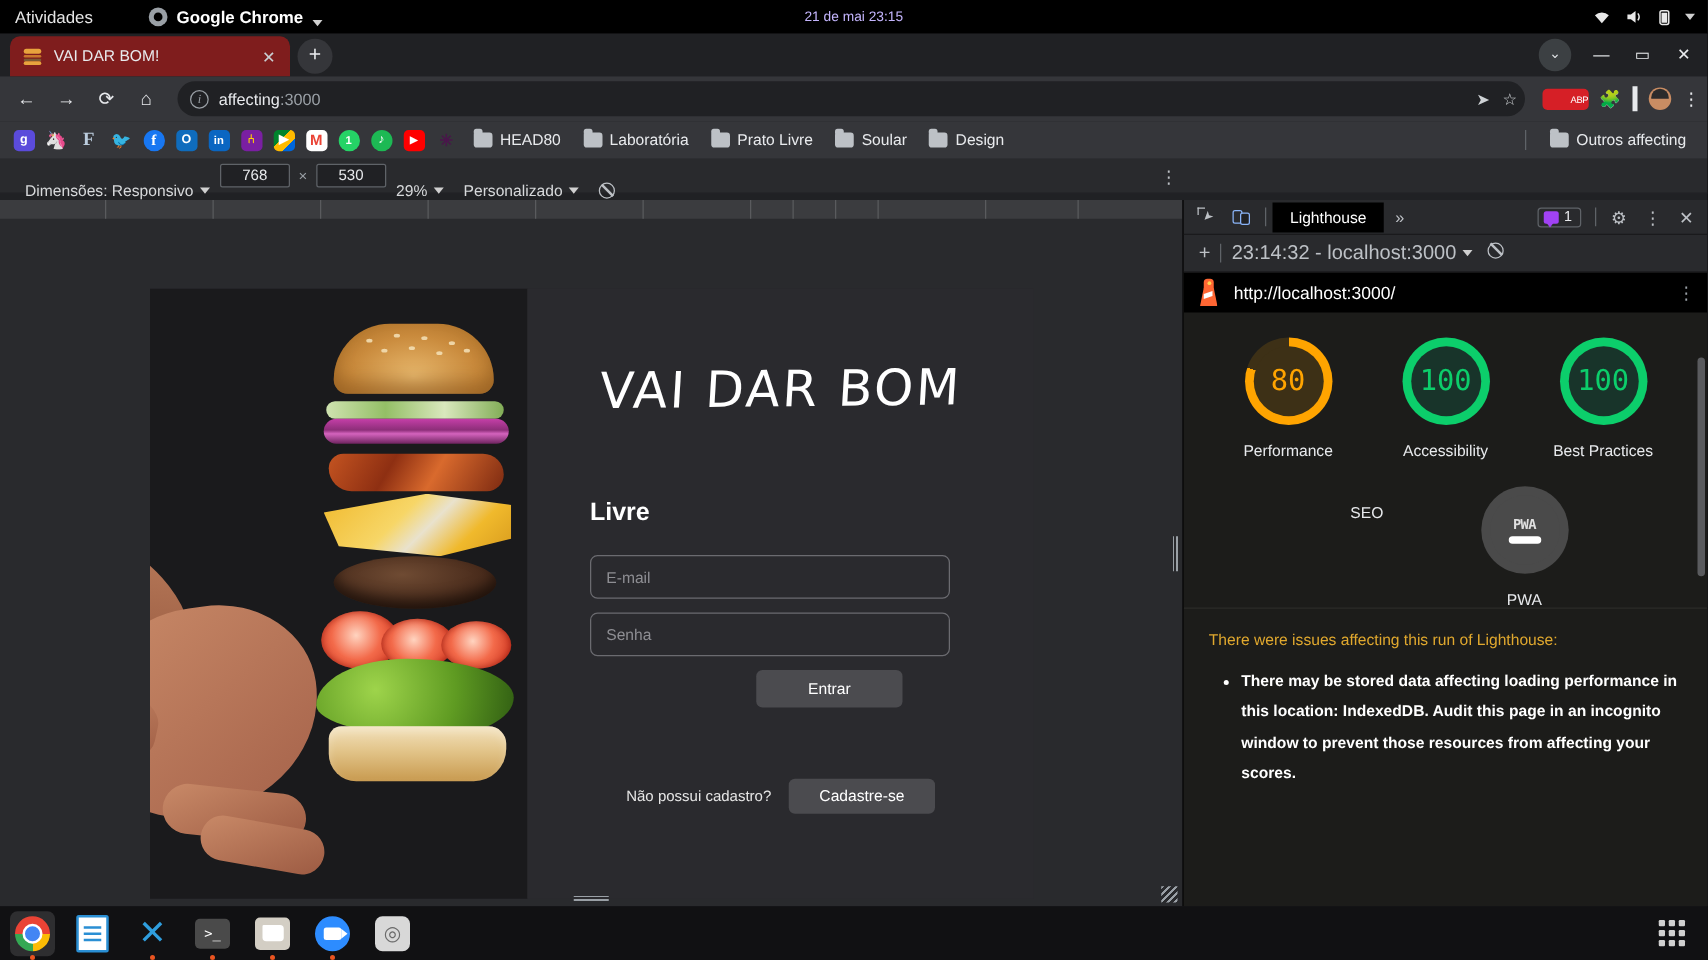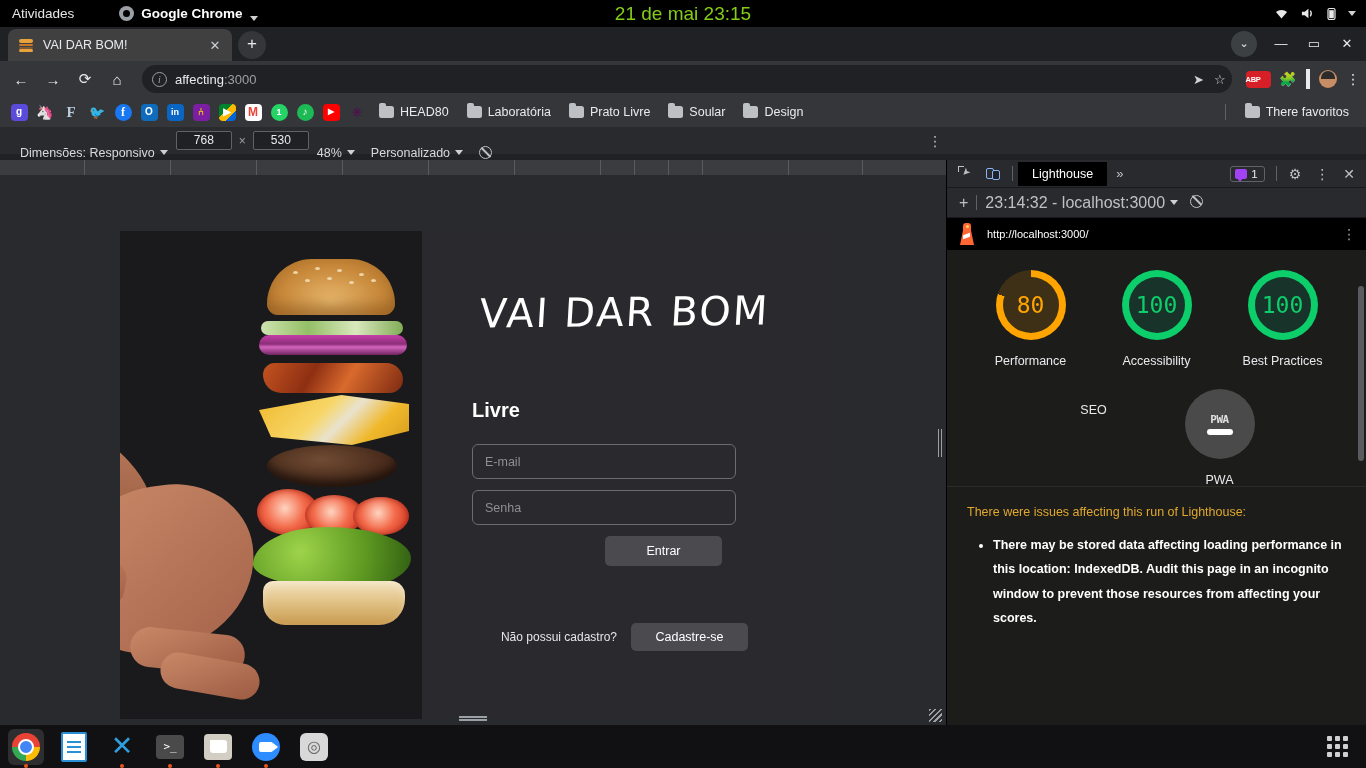--- a/index.html
+++ b/index.html
@@ -21,31 +21,31 @@
   .gnome-app { display: flex; align-items: flex-end; gap: 7px; margin-left: 45px; color: #fff; font-weight: 700; }
   .chrome-dot {
     width: 15px; height: 15px; border-radius: 50%;
     background: #9aa0a6; position: relative; display: inline-block;
   }
   .chrome-dot::after {
     content: ""; position: absolute; left: 4px; top: 4px; width: 7px; height: 7px;
     border-radius: 50%; background: #000;
   }
   .caret-down { width: 0; height: 0; border-left: 4px solid transparent; border-right: 4px solid transparent; border-top: 5px solid #d0d0d0; }
-  .gnome-clock { position: absolute; left: 50%; transform: translateX(-50%); font-size: 19px; color: #84cc16; }
+  .gnome-clock { position: absolute; left: 50%; transform: translateX(-50%); font-size: 11px; color: #c4b5fd; }
   .gnome-tray { position: absolute; right: 10px; display: flex; align-items: center; gap: 11px; }
 
   
   .chrome { position: absolute; top: 27px; left: 0; width: 1366px; height: 698px; background: #202124; }
 
   
   .tabstrip { position: relative; height: 34px; background: #202124; display: flex; align-items: flex-end; }
   .tab {
     position: relative; margin-left: 8px; width: 224px; height: 32px;
-    background: #404040; border-radius: 8px 8px 0 0;
+    background: #7f1d1d; border-radius: 8px 8px 0 0;
     display: flex; align-items: center; padding: 0 8px 0 10px; gap: 9px;
   }
   .tab-favicon { width: 16px; height: 16px; position: relative; flex: none; }
   .burger-fav { position: absolute; inset: 0; }
   .burger-fav i { position: absolute; left: 1px; right: 1px; display: block; border-radius: 2px; }
   .bf1 { top: 2px; height: 4px; background: #e8a33d; border-radius: 4px 4px 1px 1px; }
   .bf2 { top: 6.5px; height: 2.5px; background: #c9762b; }
   .bf3 { top: 9.5px; height: 2px; background: #7c5a33; }
   .bf4 { top: 11.5px; height: 3px; background: #e8a33d; border-radius: 1px 1px 3px 3px; }
   .tab-title { font-size: 12.5px; color: #e8eaed; flex: 1; white-space: nowrap; overflow: hidden; }
@@ -63,21 +63,21 @@
   .tb-btn { width: 30px; height: 30px; border-radius: 50%; color: #e8eaed; font-size: 15px; display: flex; align-items: center; justify-content: center; }
   .omnibox {
     flex: 1; height: 28px; background: #202124; border-radius: 14px; margin: 0 8px;
     display: flex; align-items: center; padding: 0 10px; gap: 8px; position: relative;
   }
   .omni-info { width: 15px; height: 15px; border: 1.3px solid #9aa0a6; border-radius: 50%; color: #9aa0a6; font-size: 10px; text-align: center; line-height: 13px; font-style: italic; font-family: "Liberation Serif", serif; }
   .omni-text { font-size: 13px; color: #e8eaed; }
   .omni-text .dim { color: #9aa0a6; }
   .omni-right { position: absolute; right: 6px; display: flex; align-items: center; gap: 10px; color: #cfd3d6; font-size: 13px; }
   .tb-ext { display: flex; align-items: center; gap: 9px; padding-left: 4px; }
-  .abp { width: 25px; height: 17px; background: #d61f26; border-radius: 4px; color: #fff; font-size: 7.5px; font-weight: 700; text-align: left; line-height: 17px; letter-spacing: -0.3px; }
+  .abp { width: 37px; height: 17px; background: #d61f26; border-radius: 4px; color: #fff; font-size: 7.5px; font-weight: 400; text-align: right; line-height: 17px; letter-spacing: -0.3px; }
   .puzzle, .sqr { color: #e8eaed; font-size: 14px; }
   .sqr-box { width: 13px; height: 13px; border: 2px solid #e8eaed; }
   .avatar { width: 18px; height: 18px; border-radius: 50%; background: #c98d63; position: relative; overflow: hidden; }
   .avatar::before { content: ""; position: absolute; left: 2px; top: 1px; width: 14px; height: 8px; background: #2b2b2b; border-radius: 7px 7px 0 0; }
   .kebab { color: #e8eaed; font-size: 14px; letter-spacing: 0; }
 
   
   .bookmarks { height: 30px; background: #35363a; display: flex; align-items: center; padding: 0 6px; gap: 0px; position: relative; }
   .bm-ico { width: 26px; height: 24px; display: flex; align-items: center; justify-content: center; }
   .bm-sq { width: 17px; height: 17px; border-radius: 4px; font-size: 10px; font-weight: 700; color: #fff; display: flex; align-items: center; justify-content: center; line-height: 1; }
@@ -138,21 +138,21 @@
   
   .logo {
     position: absolute; top: 58px; left: 0; width: 100%; text-align: center;
     color: #fff; font-size: 40px; letter-spacing: 2px;
     font-family: "DejaVu Sans", sans-serif; font-weight: 400;
     transform: skewX(-4deg) rotate(-0.6deg);
   }
   .form-block { position: absolute; top: 168px; left: 50px; width: 360px; }
   .login-title { color: #fff; font-size: 20px; font-weight: 700; margin-bottom: 22px; }
   .field {
-    width: 264px; height: 35px; background: transparent;
+    width: 288px; height: 35px; background: transparent;
     border: 1px solid #6b6b70; border-radius: 6px; margin-bottom: 11px;
     color: #cfcfcf; font-size: 12.5px; padding: 0 12px;
     font-family: "Liberation Sans", sans-serif;
   }
   .field::placeholder { color: #8e8e93; }
   .btn-entrar {
     display: block; margin-left: 133px; width: 117px; height: 30px;
     background: #4b4b4f; border: none; border-radius: 5px;
     color: #fff; font-size: 12.5px; font-family: "Liberation Sans", sans-serif;
   }
@@ -193,21 +193,21 @@
   .lh-runsel { color: #bdc1c6; font-size: 16px; display: flex; align-items: center; gap: 5px; }
   .lh-clear { margin-left: 12px; }
 
   .lh-report { position: absolute; top: 58px; left: 0; right: 0; bottom: 0; background: #1c1c1a; overflow: hidden; }
   .lh-urlbar { height: 32px; background: #000; display: flex; align-items: center; padding: 0 10px; gap: 10px; }
   .lh-logo { width: 20px; height: 22px; position: relative; flex: none; }
   .lh-logo .top { position: absolute; left: 6px; top: 0; width: 8px; height: 8px; background: #f63; border-radius: 3px 3px 0 0; }
   .lh-logo .top::after { content: ""; position: absolute; left: 2.5px; top: 2px; width: 3px; height: 3px; background: #ffd54f; border-radius: 50%; }
   .lh-logo .body { position: absolute; left: 3px; top: 7px; width: 14px; height: 15px; background: #f63; clip-path: polygon(22% 0, 78% 0, 100% 100%, 0 100%); }
   .lh-logo .body::after { content: ""; position: absolute; left: 3px; top: 4px; width: 7px; height: 4px; background: #fff; transform: skewY(-18deg); }
-  .lh-url { color: #fff; font-size: 11px; flex: 1; }
+  .lh-url { color: #fff; font-size: 14px; flex: 1; }
   .lh-urlkebab { color: #9aa0a6; font-size: 14px; }
 
   .gauges { display: flex; justify-content: center; gap: 22px; padding-top: 20px; }
   .gauge { width: 104px; display: flex; flex-direction: column; align-items: center; }
   .ring { width: 70px; height: 70px; border-radius: 50%; position: relative; display: flex; align-items: center; justify-content: center; }
   .ring .inner { width: 56px; height: 56px; border-radius: 50%; display: flex; align-items: center; justify-content: center; font-size: 23px; font-family: "DejaVu Sans Mono", monospace; text-align: right; }
   .g-label { margin-top: 11px; color: #e8eaed; font-size: 12.5px; text-align: center; line-height: 1.6; }
   .ring.pwa { background: #4a4a4a; }
   .ring.pwa .inner { background: #4a4a4a; flex-direction: column; gap: 3px; }
   .pwa-text { color: #e0e0e0; font-size: 11px; font-weight: 700; letter-spacing: -0.5px; }
@@ -377,35 +377,35 @@
           <span>Soular</span>
         </span>
       <span class="bm-folder">
           <span class="folder-ico"></span>
           <span>Design</span>
         </span>
       <span class="bm-right">
         <span class="bm-sep"></span>
         <span class="bm-folder">
             <span class="folder-ico"></span>
-            <span>There favoritos</span>
+            <span>Outros affecting</span>
           </span>
       </span>
     </div>
 
     <div class="devicebar">
       <div class="dev-item">
         <span>Dimensões: Responsivo</span>
         <span class="caret-down"></span>
       </div>
       <div class="dev-input">768</div>
       <div class="dev-x">×</div>
       <div class="dev-input">530</div>
       <div class="dev-item">
-        <span>48%</span>
+        <span>29%</span>
         <span class="caret-down"></span>
       </div>
       <div class="dev-item">
         <span>Personalizado</span>
         <span class="caret-down"></span>
       </div>
       <div class="dev-item">
           <span class="no-sign"></span>
         </div>
       <div class="dev-kebab">⋮</div>

